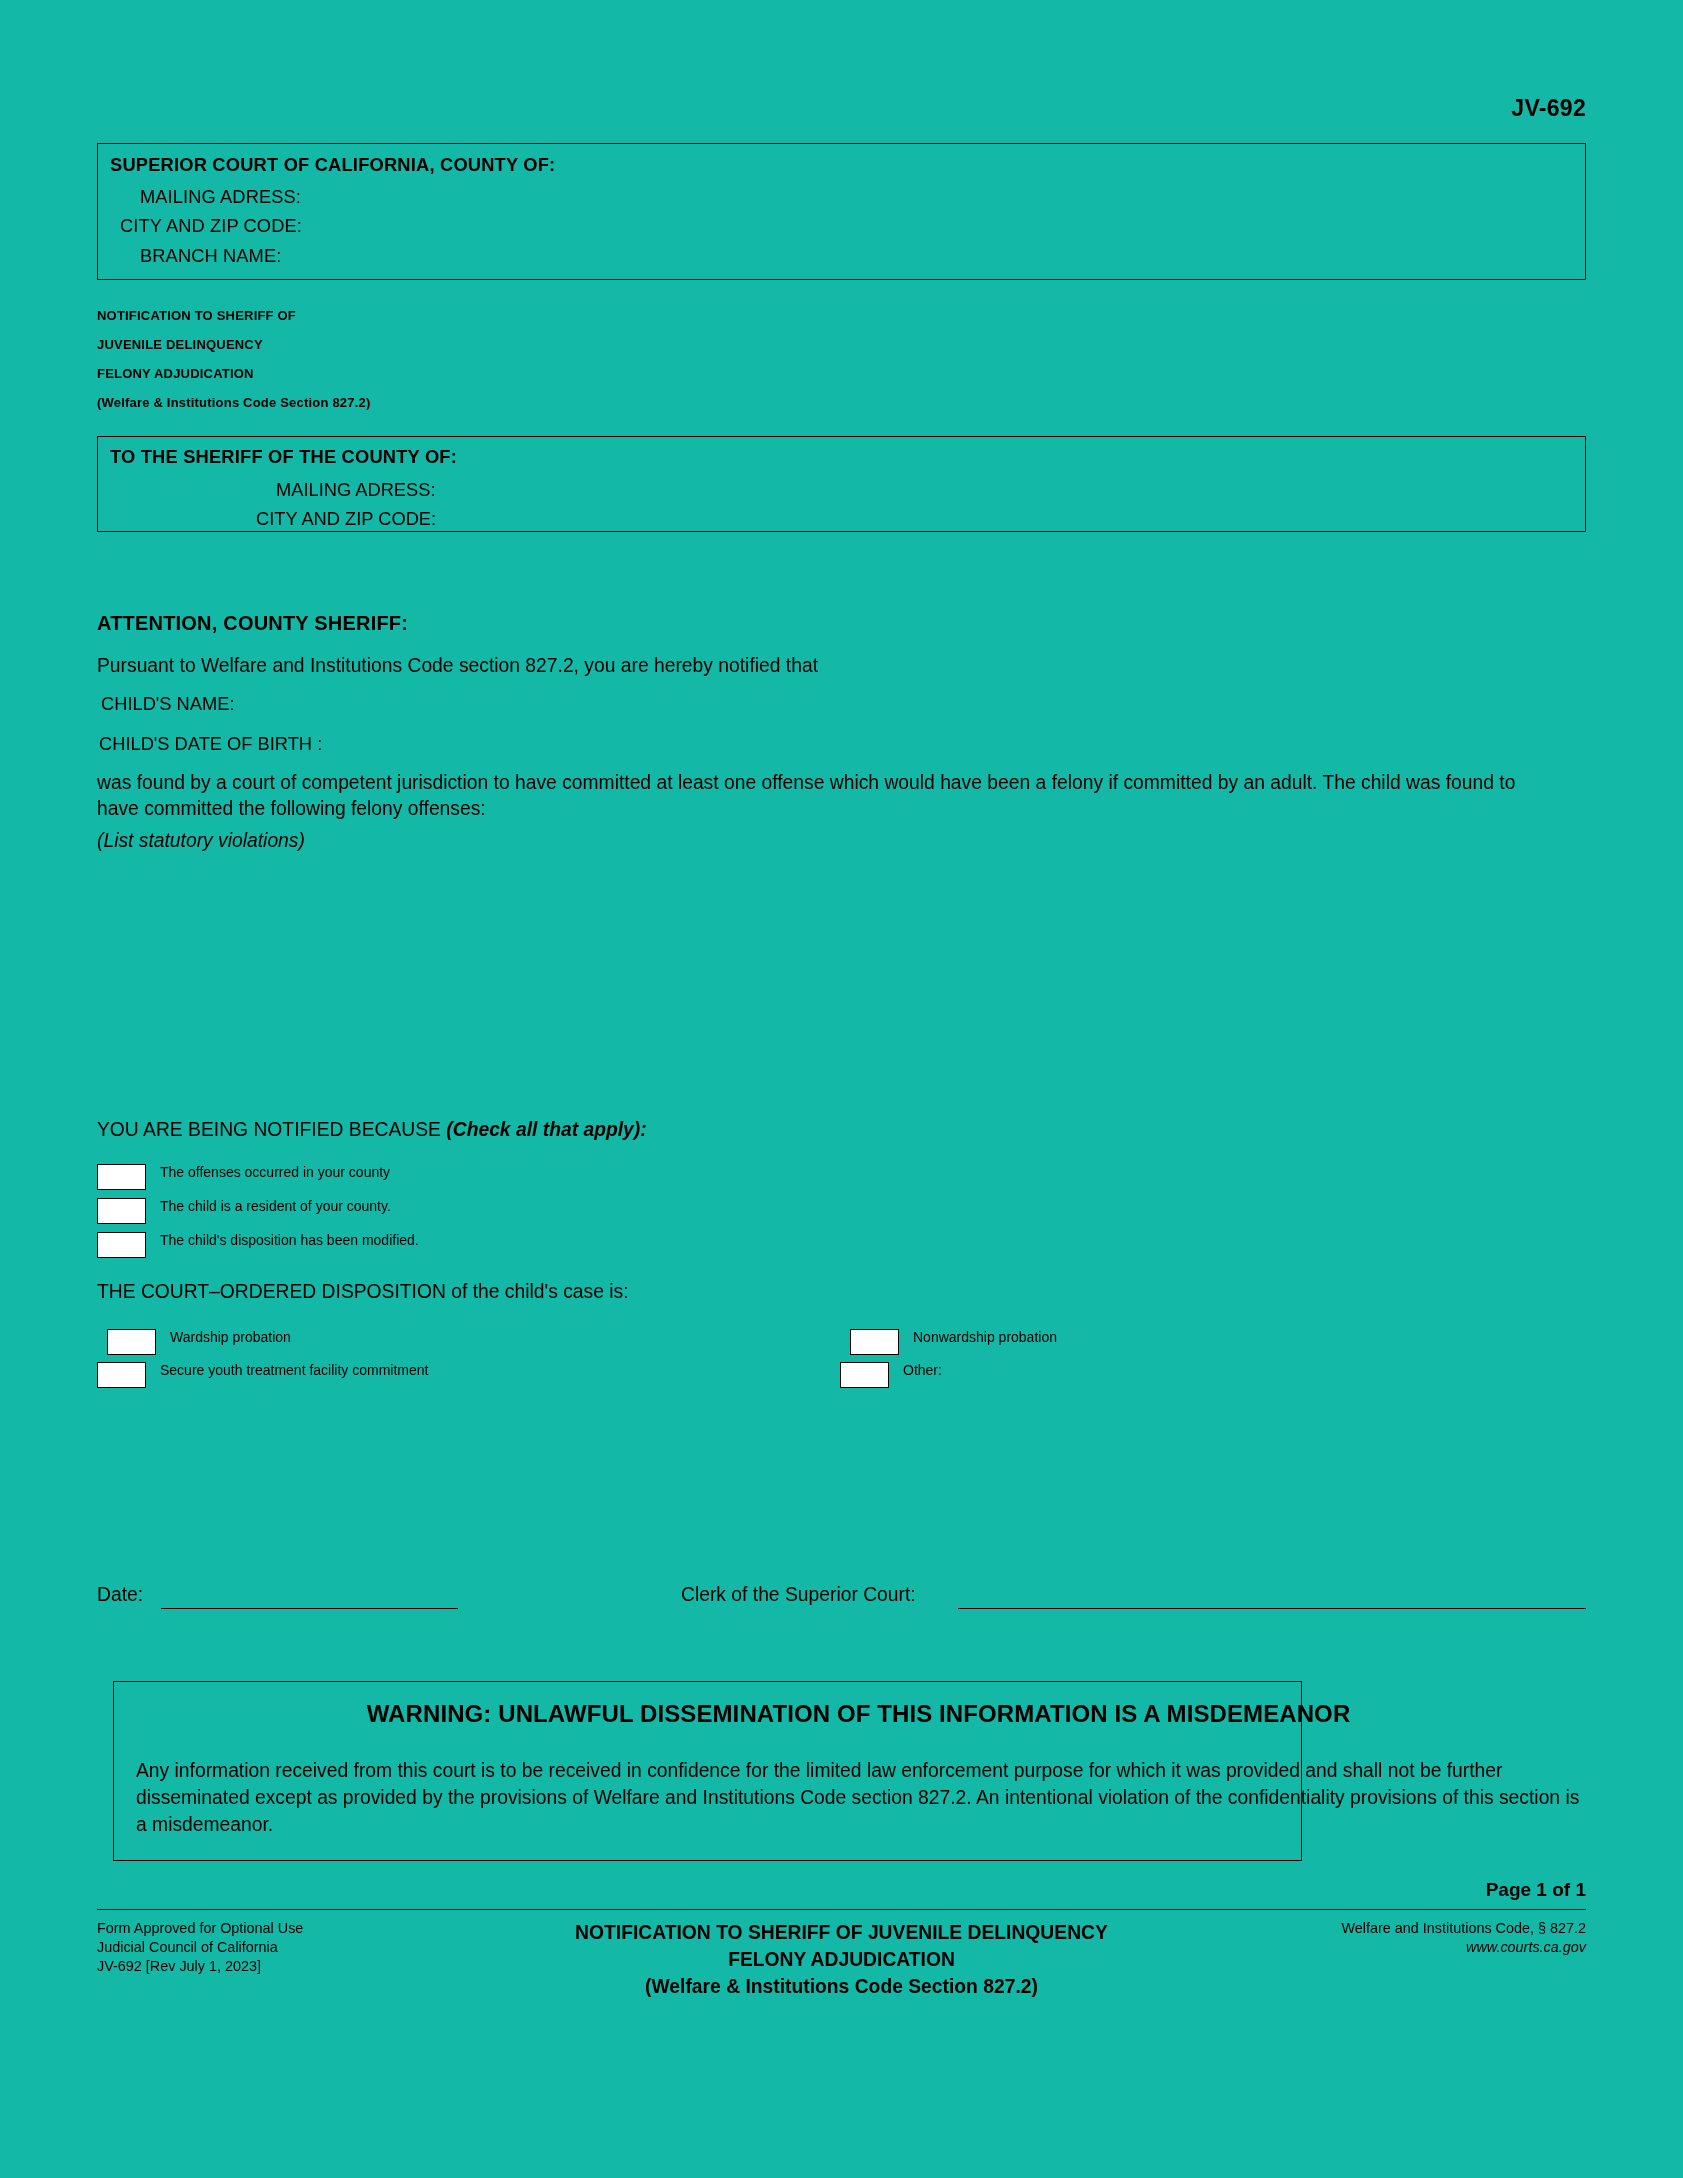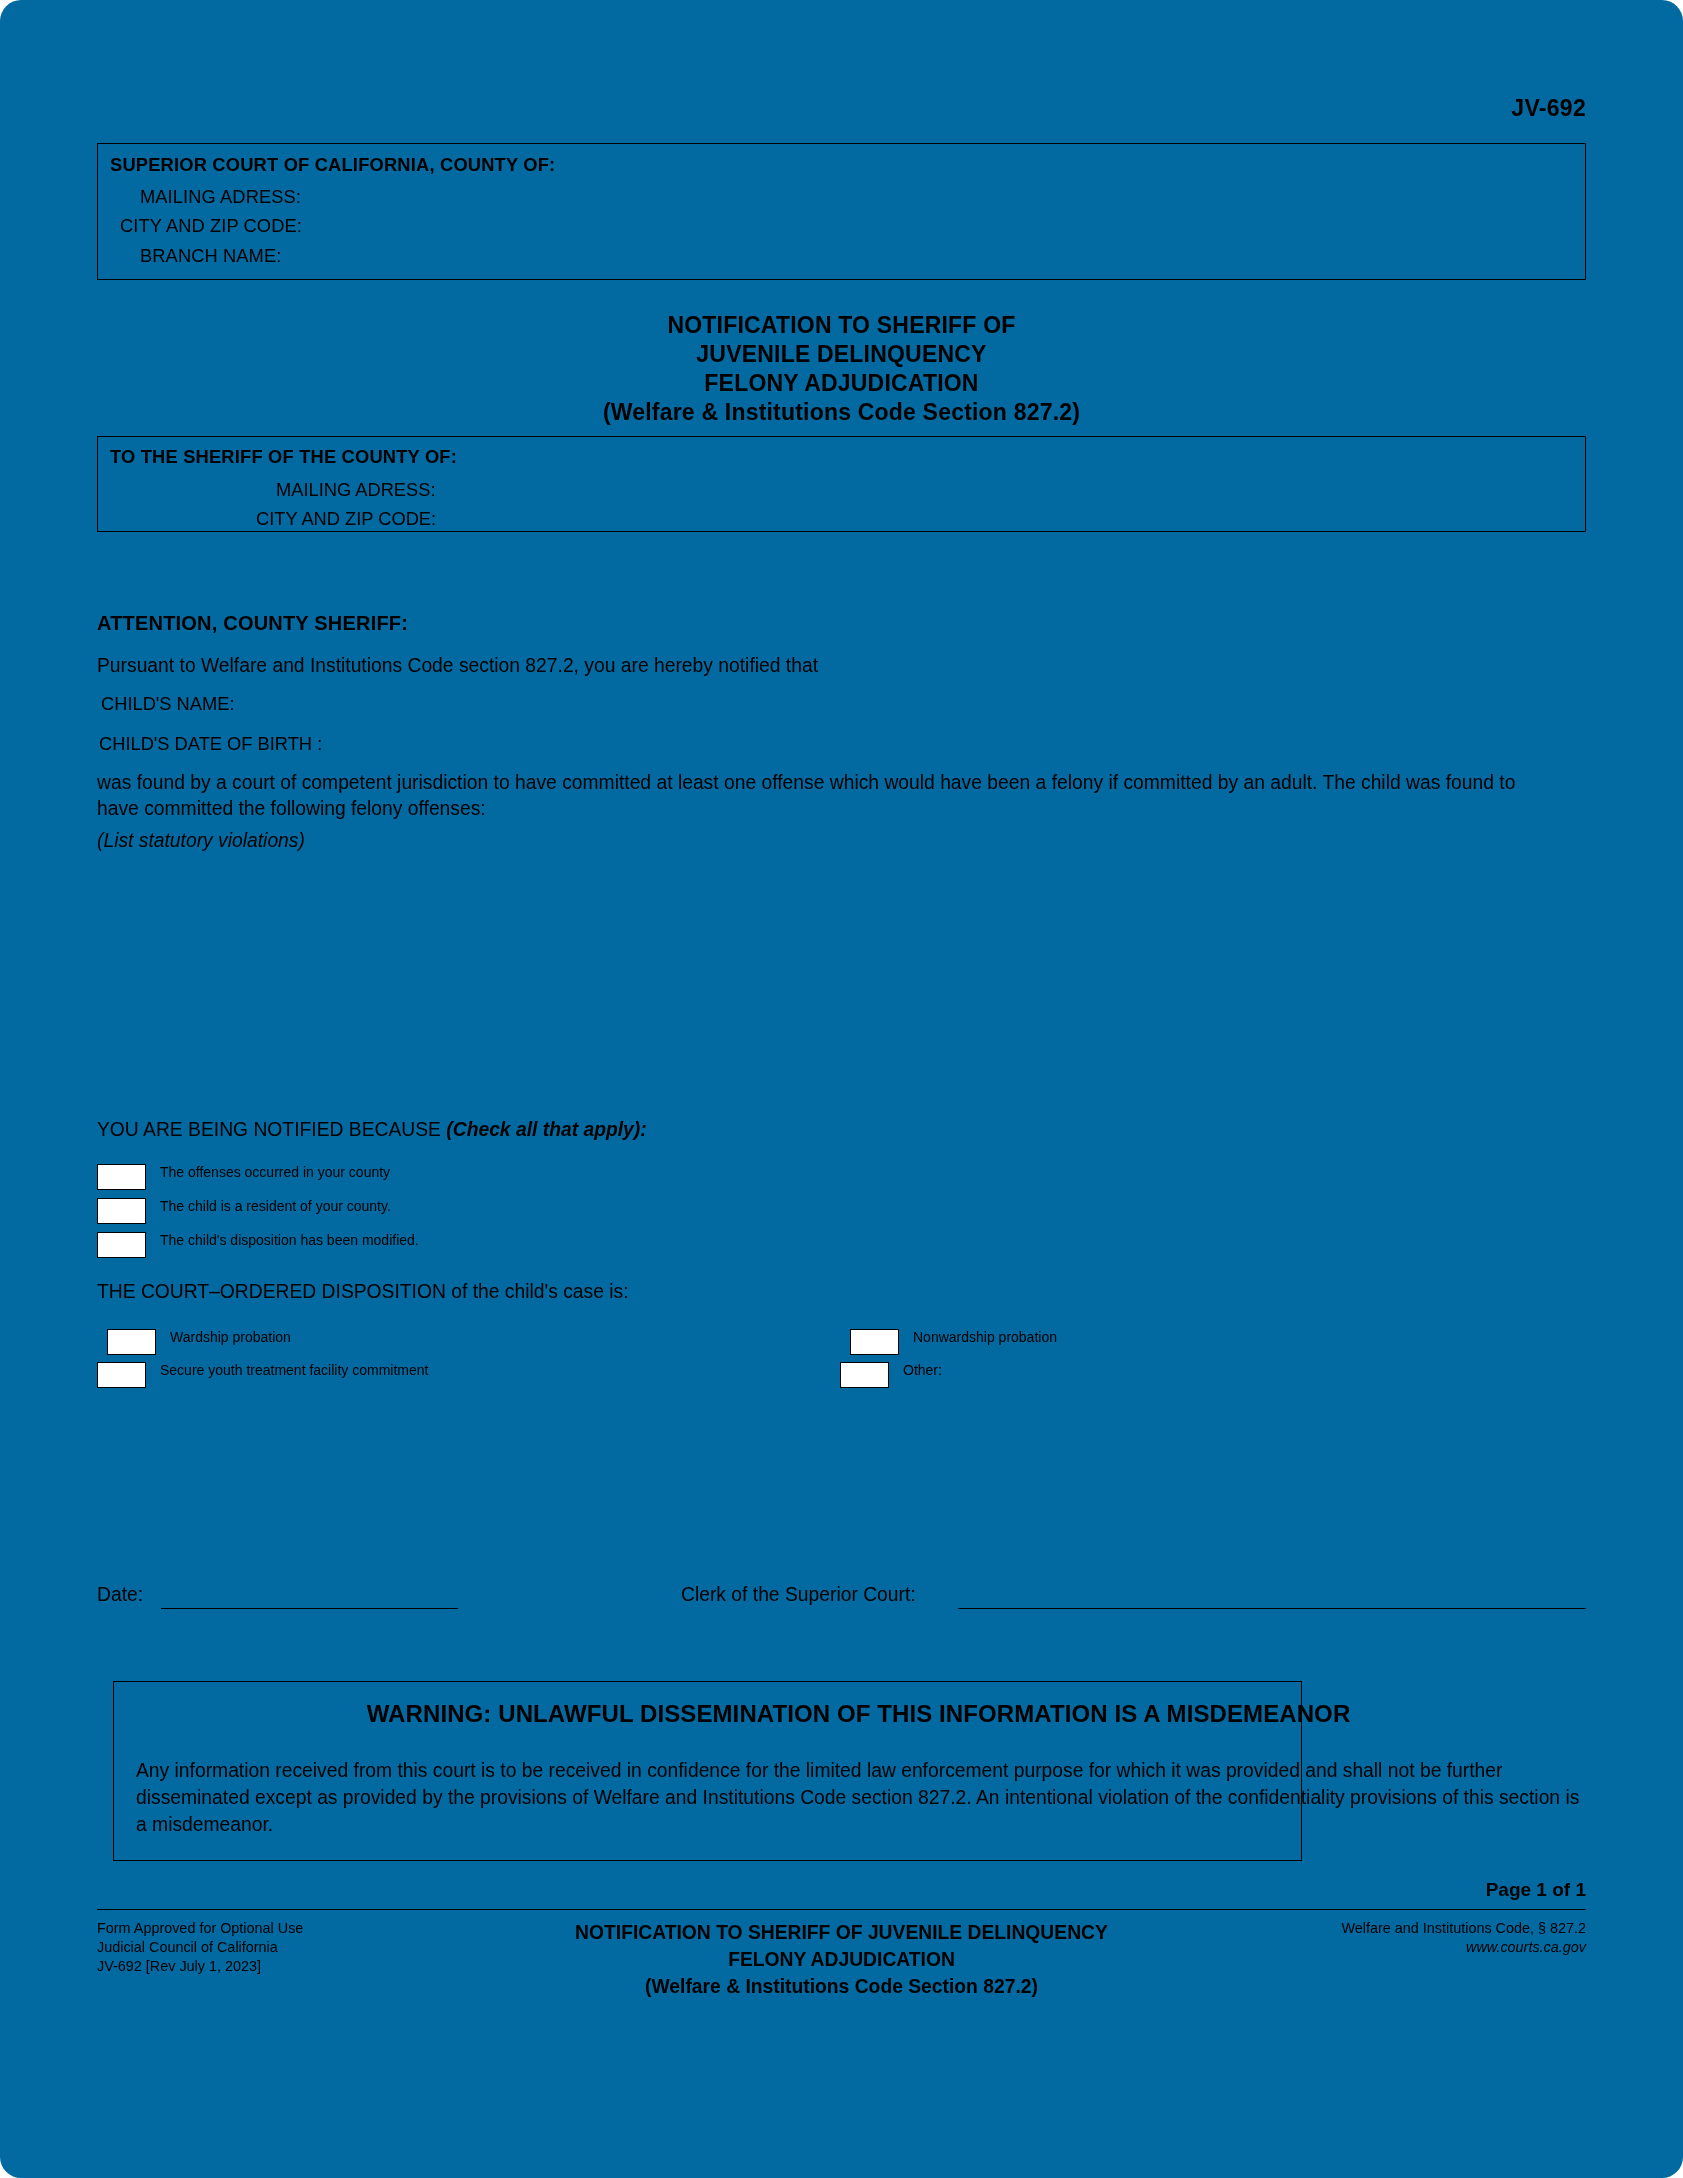--- a/index.html
+++ b/index.html
@@ -13,22 +13,21 @@
     font-family: "Liberation Sans", sans-serif;
     color: #000000;
     position: relative;
     overflow: hidden;
   }
   .page {
     position: absolute;
     left: 0; top: 0;
     width: 1683px;
     height: 2178px;
-    background: #0369a1;
-    border-radius: 21px;
+    background: #14b8a6;
   }
   .inner {
     position: absolute;
     left: 97px;
     top: 0;
     width: 1489px;
   }
 
   
   .form-number {
@@ -66,24 +65,23 @@
     letter-spacing: 0.1px;
   }
   .court-line.l1 { left: 42px; top: 42px; }
   .court-line.l2 { left: 22px; top: 71px; }
   .court-line.l3 { left: 42px; top: 101px; }
 
   
   .doc-title {
     position: absolute;
     left: 0;
-    top: 311px;
-    width: 1489px;
-    text-align: center;
-    font-size: 23px;
+    top: 301px;
+    width: 1489px;
+    font-size: 13px;
     font-weight: bold;
     line-height: 29px;
     letter-spacing: 0.2px;
   }
 
   
   .sheriff-box {
     left: 0;
     top: 436px;
     width: 1489px;

